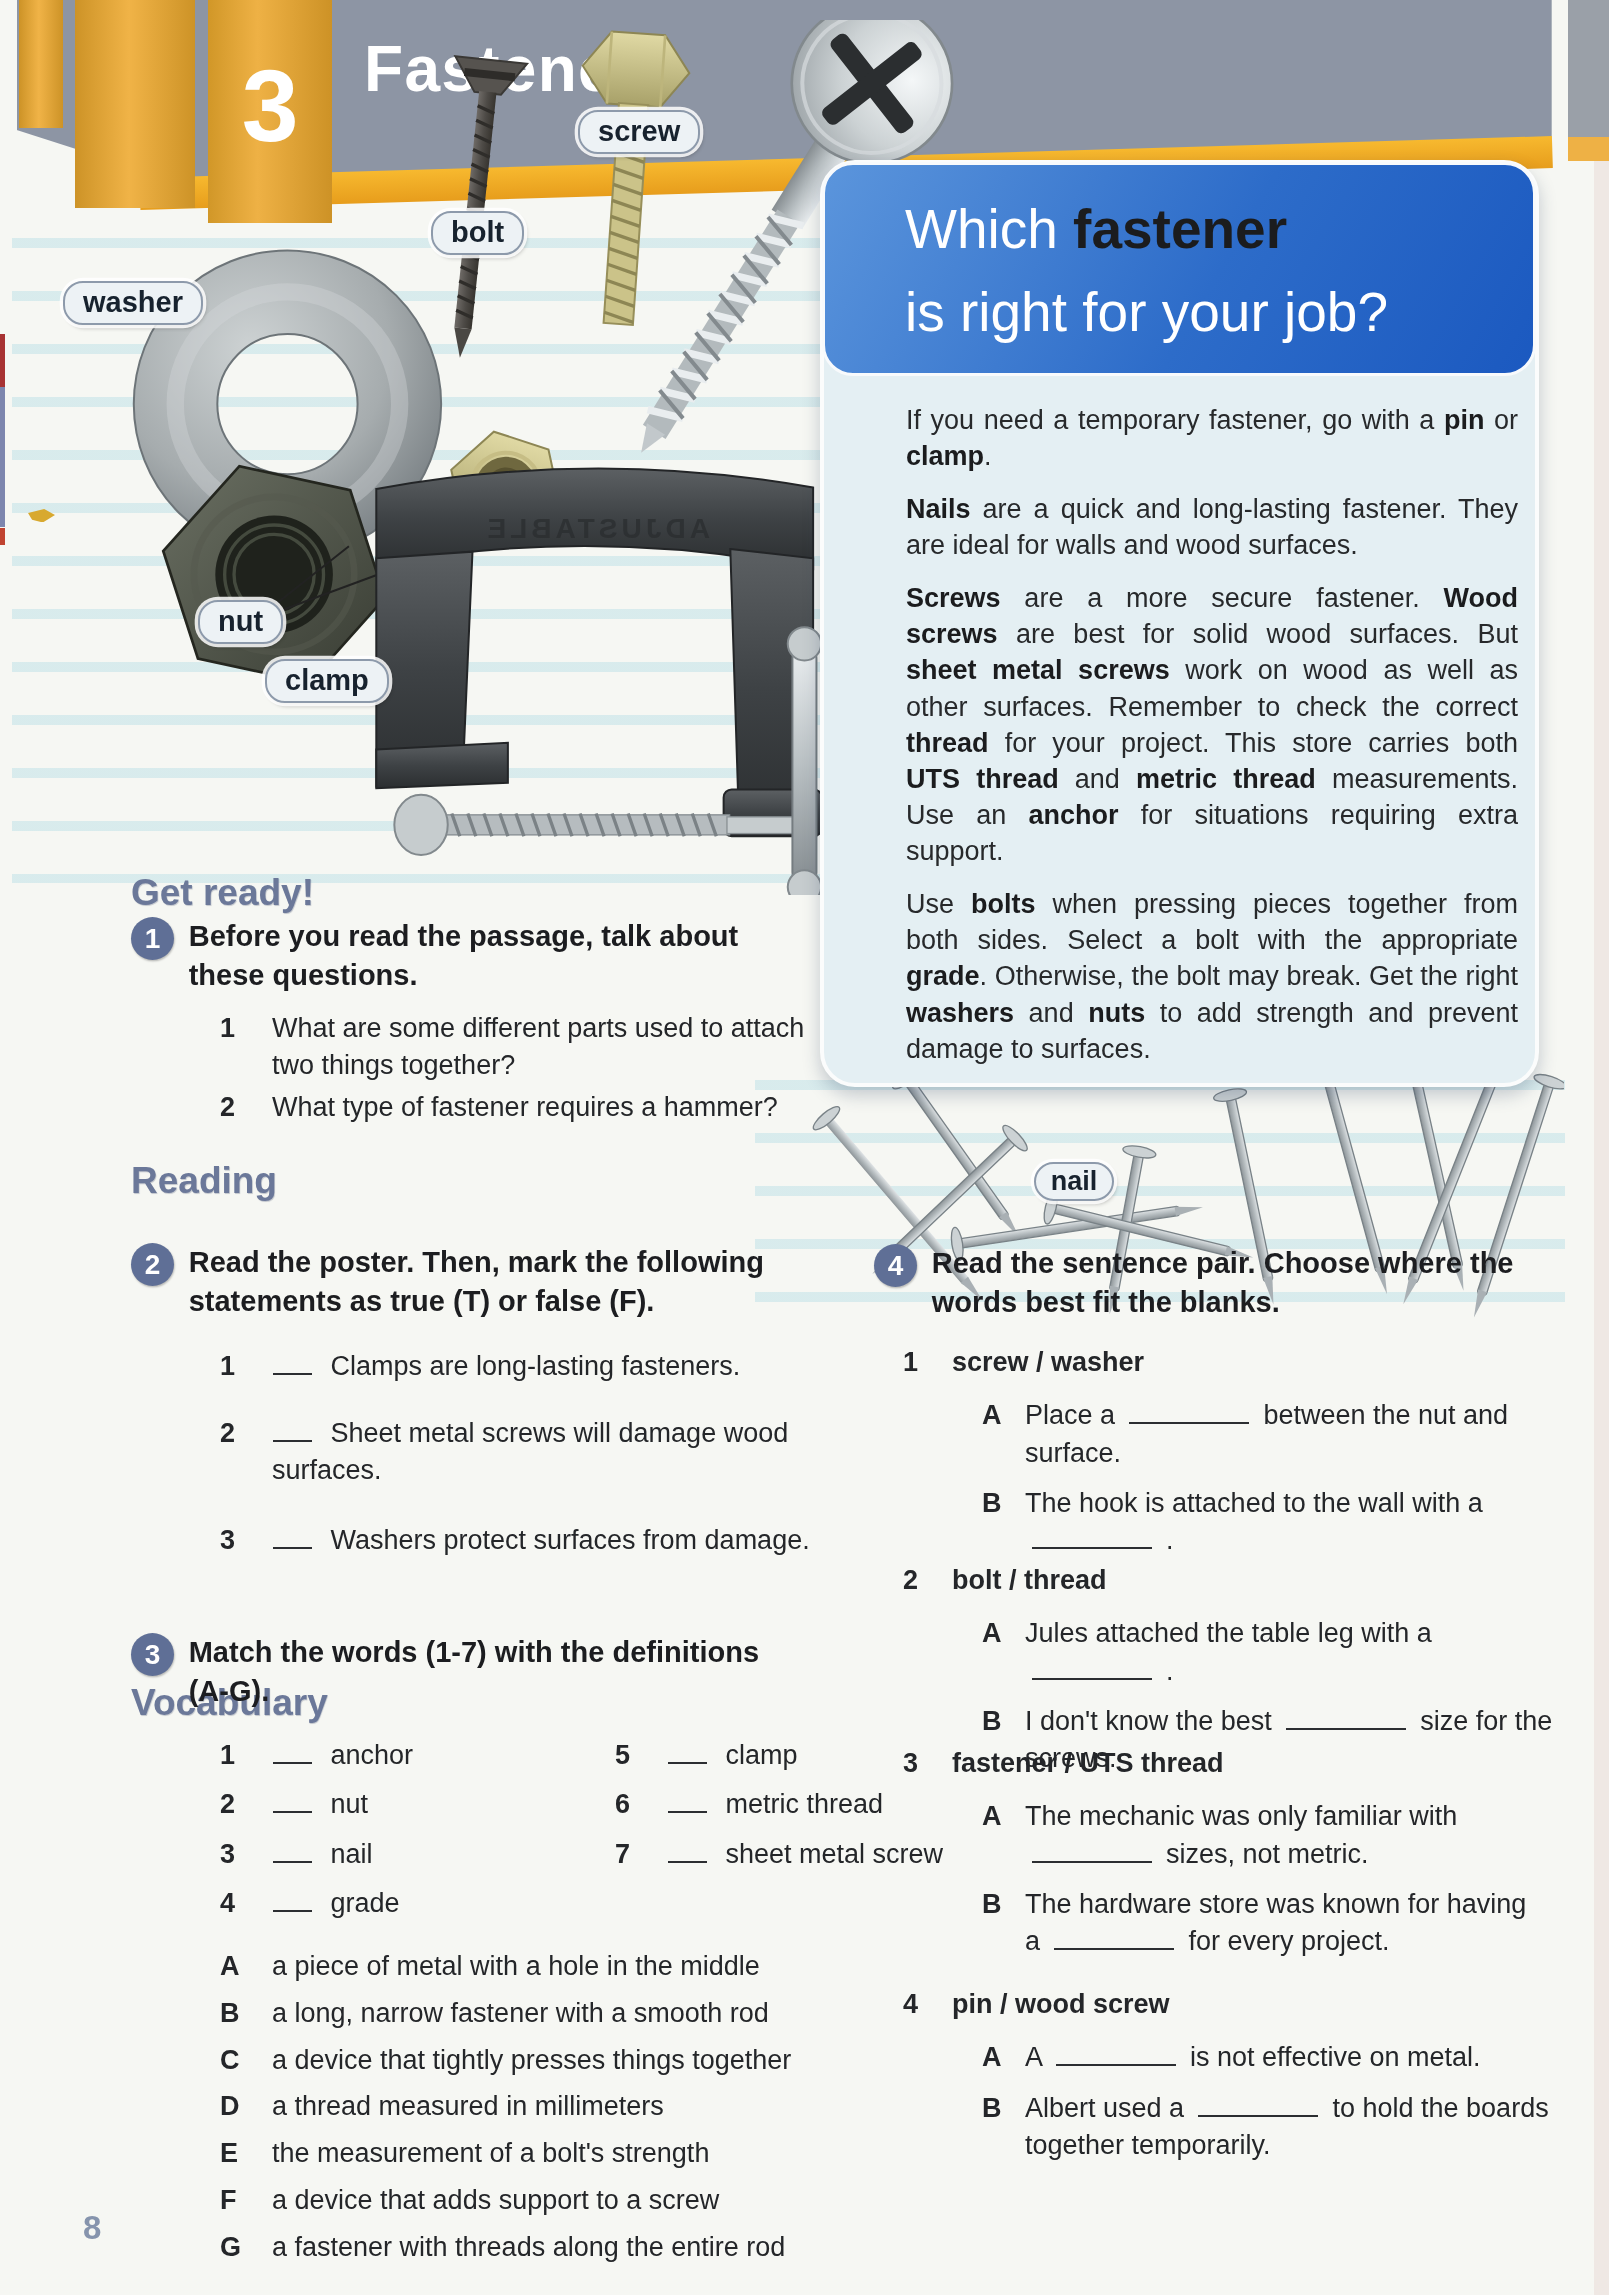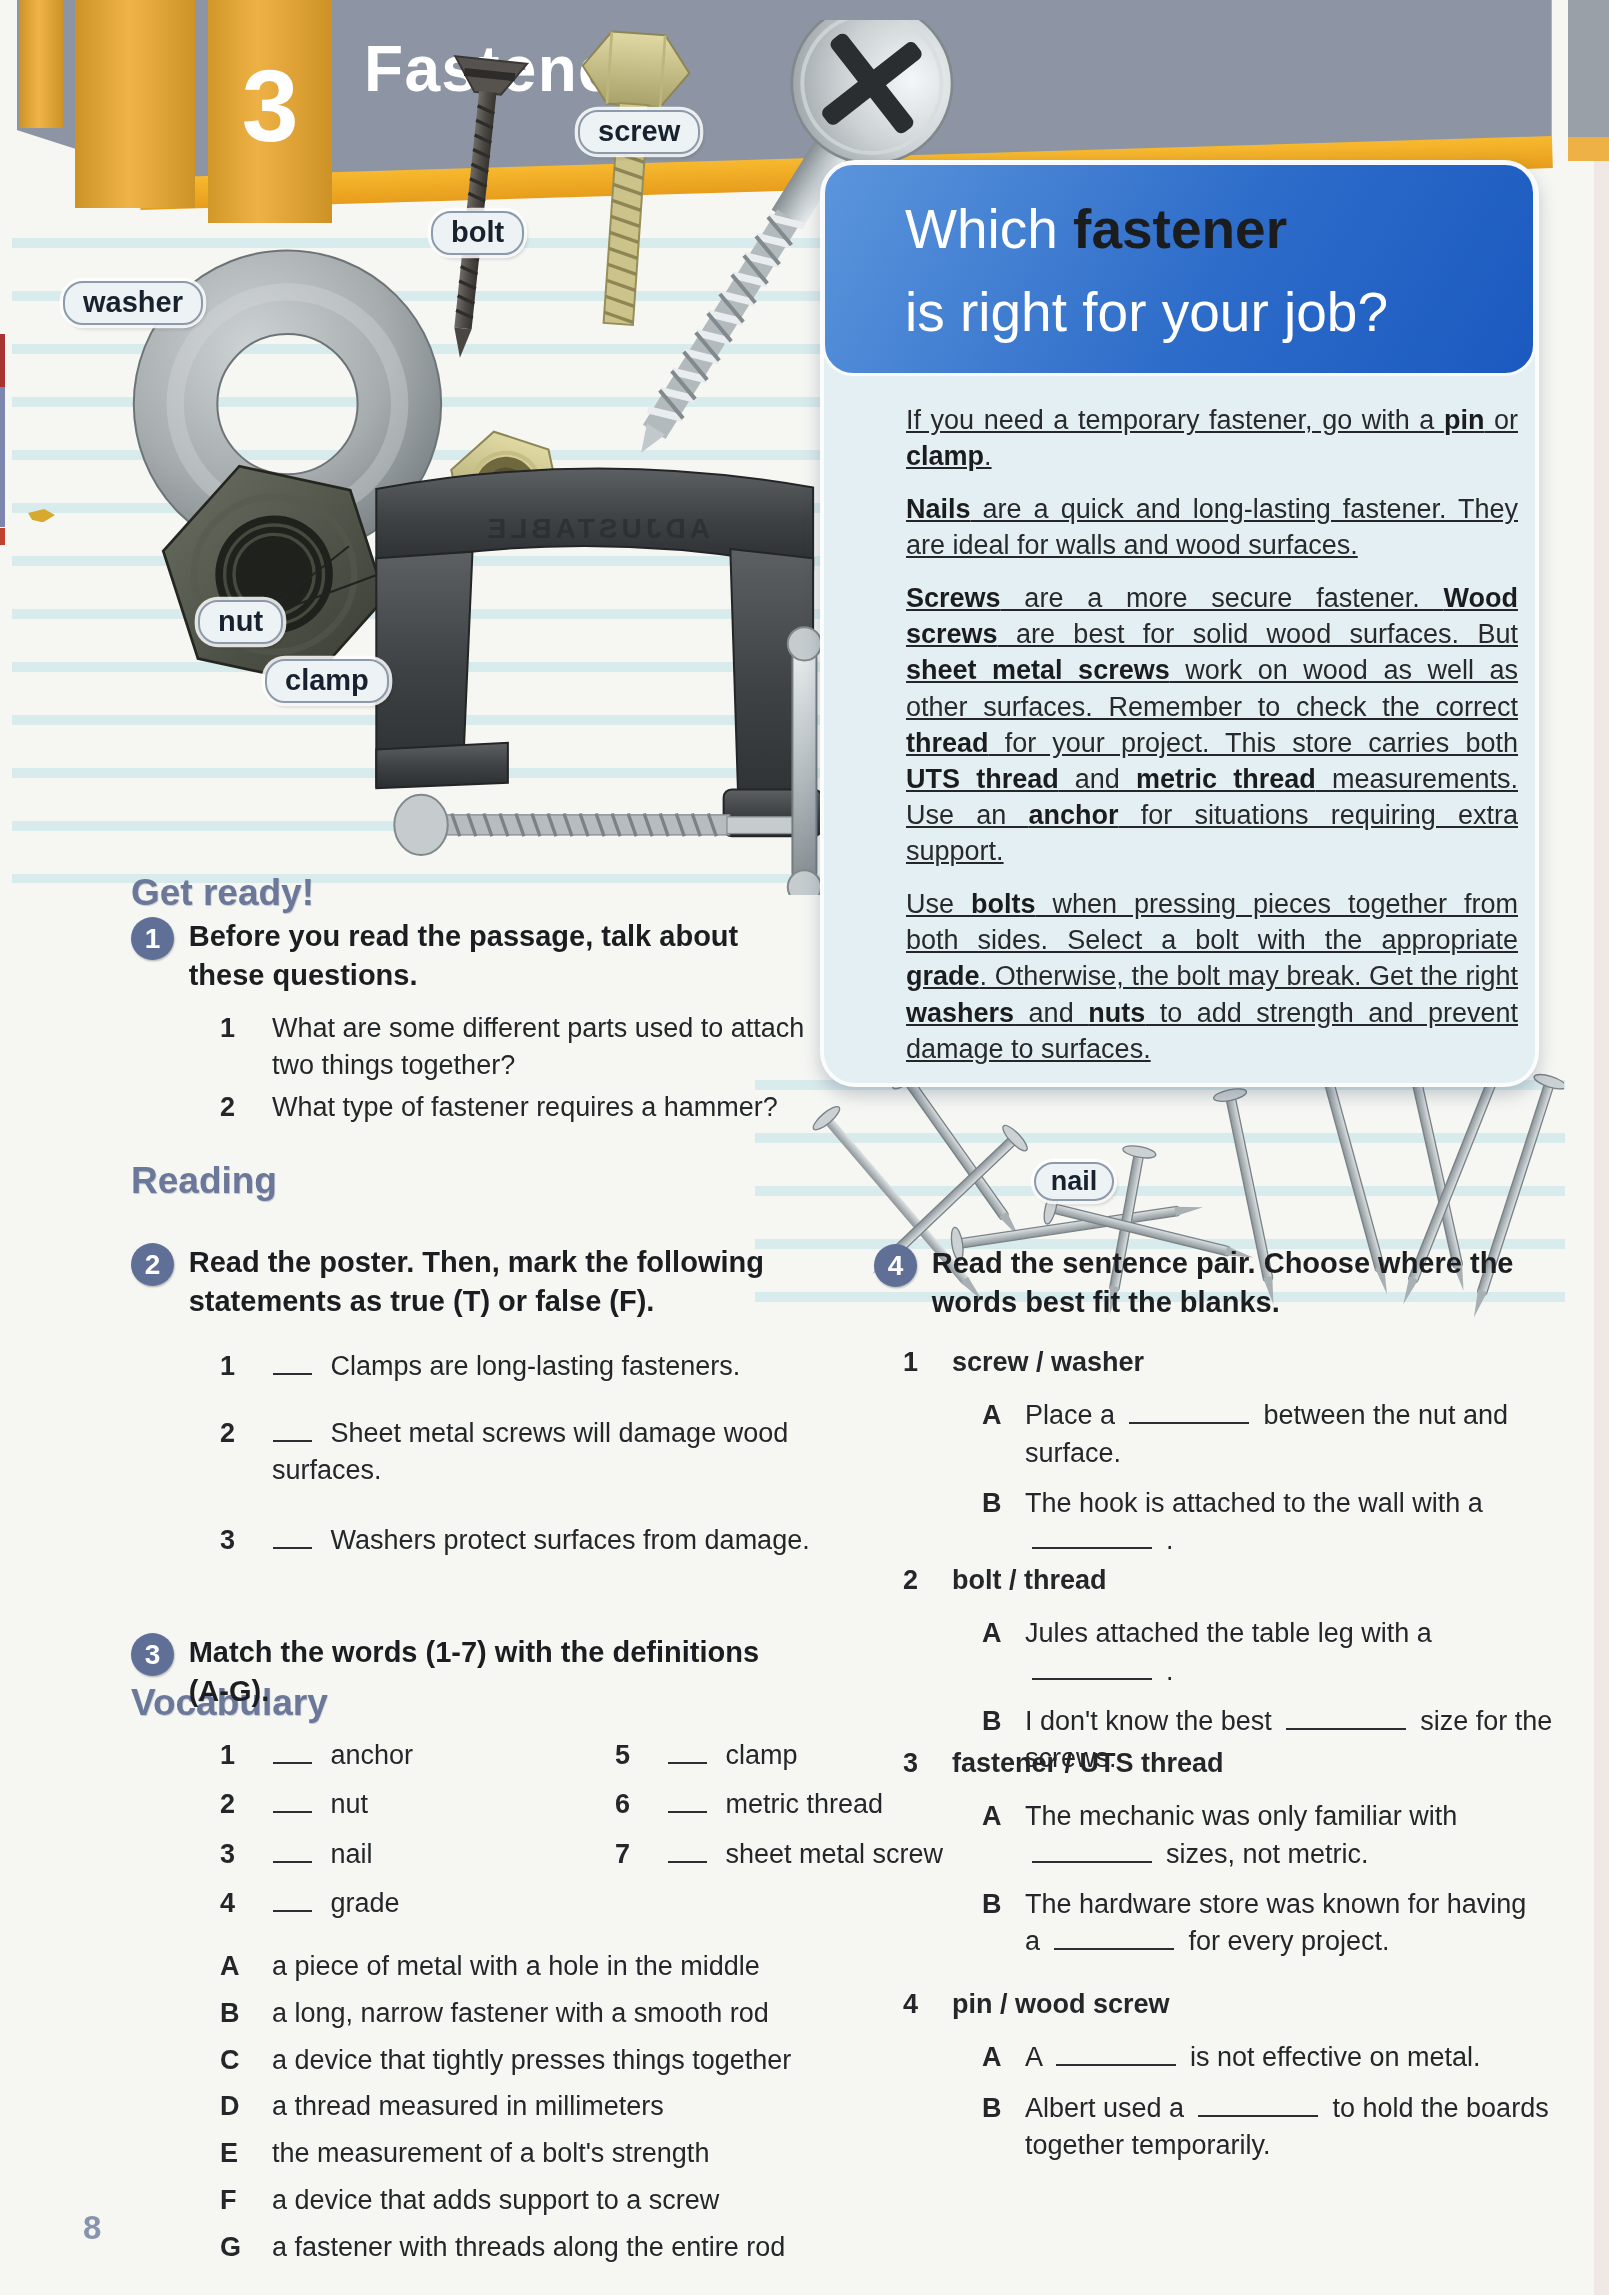--- a/index.html
+++ b/index.html
@@ -33,21 +33,21 @@
   #collage{left:0;top:20px;z-index:3;}
   #nails{left:762px;top:1037px;z-index:3;}
   
   .poster{position:absolute;left:820px;top:160px;width:719px;height:927px;background:#e4eff3;
           border:4.7px solid #fbfcfc;border-radius:35px;box-shadow:0 8px 17.4px rgba(40,60,90,.25);
           box-sizing:border-box;z-index:5;}
   .poster-title{position:absolute;left:-2px;top:-2px;width:714px;height:214px;box-sizing:border-box;
           background:linear-gradient(120deg,#5b95dc,#2d6cc9 55%,#1b59c0);border:3.3px solid #f8fafc;
           border-radius:31px;color:#fff;padding:23px 20px 0 80px;font-size:55px;line-height:1.5;}
   .poster-title b{font-weight:bold;}
-  .poster-body{position:absolute;left:82px;top:238px;width:612px;text-decoration:underline;}
+  .poster-body{position:absolute;left:82px;top:238px;width:612px;}
   .poster-body p{margin:0 0 16.7px 0;font-size:27px;line-height:1.34;color:#27292b;text-align:justify;}
   .poster-body b,.rich b{font-weight:bold;color:#1b1c1e;margin-top:16px;}
   
   .h-sec{position:absolute;font-size:37px;font-weight:bold;color:#6b7899;
          text-shadow:0.7px 1.3px 0.7px rgba(80,90,120,.3);z-index:7;margin-top:16px;}
   .act{position:absolute;display:flex;gap:14.7px;z-index:7;}
   .circle{flex:0 0 43px;width:43px;height:43px;border-radius:50%;background:#5f6f96;color:#fff;
           font-size:28px;font-weight:bold;display:flex;align-items:center;justify-content:center;
           margin-top:0;box-shadow:0.7px 1.3px 2px rgba(0,0,0,.25);}
   .inst{font-size:29px;font-weight:bold;color:#1c1d20;line-height:1.33;}

